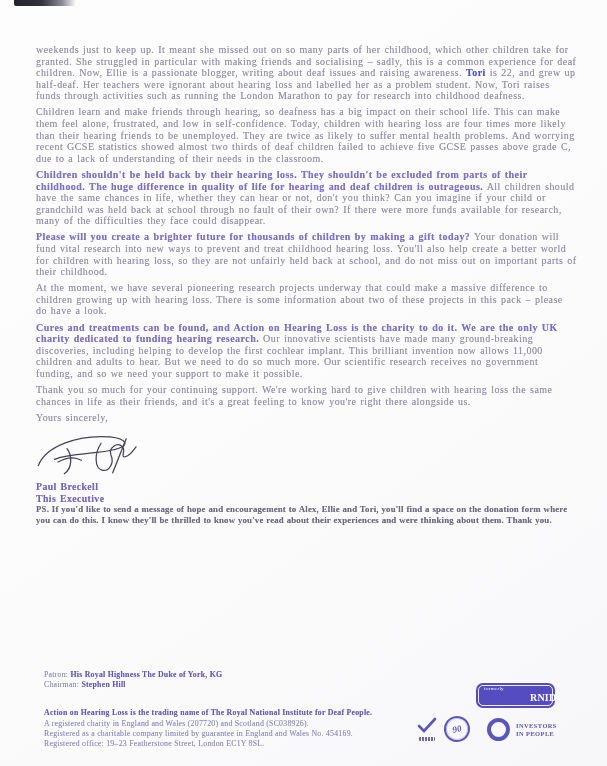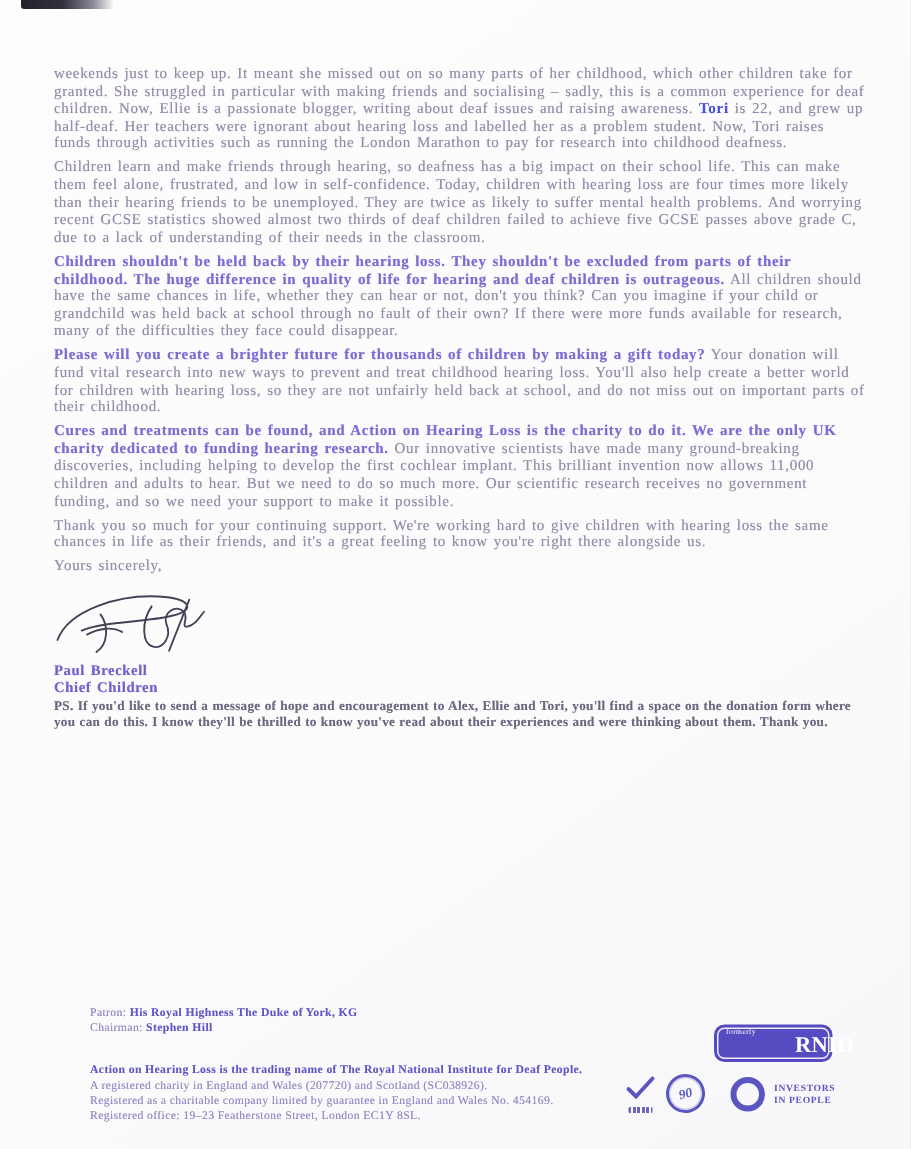--- a/index.html
+++ b/index.html
@@ -22,35 +22,35 @@
   }
   .letter p{margin:0 0 4.5px 0;}
   .bseg{font-weight:bold;color:#7a6ed2;text-shadow:0 0 .5px rgba(122,110,210,.55);}
   .bold-para{font-weight:bold;color:#7a6ed2;text-shadow:0 0 .5px rgba(122,110,210,.55);}
   .hl-name{font-weight:bold;color:#4b4fdf;text-shadow:0 0 .5px rgba(75,79,223,.5);}
   .closing{margin-top:1px;}
   .sig-svg{display:block;margin:2px 0 0 -2px;}
   .signer{font-weight:bold;color:#6e63cc;font-size:9.8px;line-height:11.8px;letter-spacing:.4px;margin-top:1px;text-shadow:0 0 .5px rgba(110,99,204,.5);}
   .ps{font-weight:bold;color:#6b6880;font-size:8.8px;line-height:10.6px;letter-spacing:.18px;word-spacing:.4px;margin-top:9px;text-shadow:0 0 .4px rgba(107,104,128,.5);}
   .footer{
-    position:absolute;left:60px;top:670px;
+    position:absolute;left:44px;top:670px;
     font-size:7.8px;line-height:10.2px;color:#8d89c4;letter-spacing:.25px;
     text-shadow:0 0 .4px rgba(141,137,196,.5);
   }
   .footer .fname{font-weight:bold;color:#5e55c8;}
   .footer .trading{font-weight:bold;color:#5e55c8;margin-top:18px;}
   .rnid-badge{
     position:absolute;left:476px;top:683px;width:79px;height:25px;
     background:#564cc2;border-radius:7px;box-sizing:border-box;
     padding:2.5px 7px 2px 7px;
   }
   .rnid-badge::after{content:"";position:absolute;inset:1.6px;border:1px solid rgba(255,255,255,.9);border-radius:5px;pointer-events:none;}
   .rnid-formerly{display:block;font-size:5px;line-height:5px;color:#fff;letter-spacing:.3px;margin-left:1px;}
   .rnid-row{display:flex;align-items:center;gap:2px;margin-top:1px;}
-  .rnid-name{font-size:15px;line-height:11px;font-weight:bold;color:#fff;letter-spacing:.2px;padding-left:47px;}
+  .rnid-name{font-size:10px;line-height:11px;font-weight:bold;color:#fff;letter-spacing:.2px;padding-left:47px;}
   .cert-check{position:absolute;left:416px;top:717px;width:22px;text-align:center;}
   .cert-bar{margin:0 auto;width:16px;height:4px;background:repeating-linear-gradient(90deg,#6a65bd 0 2px,#fff 2px 3px);border-radius:1px;}
   .stamp{
     position:absolute;left:444px;top:716px;width:22px;height:22px;
     border:2px solid #5a55c0;border-radius:50%;transform:rotate(-14deg);
     display:flex;align-items:center;justify-content:center;
     font-size:9px;font-style:italic;font-weight:bold;color:#5a55c0;
     box-shadow:inset 0 0 0 1px rgba(90,85,192,.25);
   }
   .iip{position:absolute;left:487px;top:718px;display:flex;align-items:center;gap:6px;}
@@ -68,38 +68,39 @@
 
     <p><span>weekends just to keep up. It meant she missed out on so many parts of her childhood, which other children take for granted. She struggled in particular with making friends and socialising – sadly, this is a common experience for deaf children. Now, Ellie is a passionate blogger, writing about deaf issues and raising awareness. </span><span class="hl-name">Tori</span><span> is 22, and grew up half-deaf. Her teachers were ignorant about hearing loss and labelled her as a problem student. Now, Tori raises funds through activities such as running the London Marathon to pay for research into childhood deafness.</span></p>
 
     <p>Children learn and make friends through hearing, so deafness has a big impact on their school life. This can make them feel alone, frustrated, and low in self-confidence. Today, children with hearing loss are four times more likely than their hearing friends to be unemployed. They are twice as likely to suffer mental health problems. And worrying recent GCSE statistics showed almost two thirds of deaf children failed to achieve five GCSE passes above grade C, due to a lack of understanding of their needs in the classroom.</p>
 
     <p><span class="bseg">Children shouldn't be held back by their hearing loss. They shouldn't be excluded from parts of their childhood. The huge difference in quality of life for hearing and deaf children is outrageous.</span><span> All children should have the same chances in life, whether they can hear or not, don't you think? Can you imagine if your child or grandchild was held back at school through no fault of their own? If there were more funds available for research, many of the difficulties they face could disappear.</span></p>
 
 
     <p><span class="bseg">Please will you create a brighter future for thousands of children by making a gift today?</span><span> Your donation will fund vital research into new ways to prevent and treat childhood hearing loss. You'll also help create a better world for children with hearing loss, so they are not unfairly held back at school, and do not miss out on important parts of their childhood.</span></p>
 
+    <p>At the moment, we have several pioneering research projects underway that could make a massive difference to children growing up with hearing loss. There is some information about two of these projects in this pack – please do have a look.</p>
 
     <p><span class="bseg">Cures and treatments can be found, and Action on Hearing Loss is the charity to do it. We are the only UK charity dedicated to funding hearing research.</span><span> Our innovative scientists have made many ground-breaking discoveries, including helping to develop the first cochlear implant. This brilliant invention now allows 11,000 children and adults to hear. But we need to do so much more. Our scientific research receives no government funding, and so we need your support to make it possible.</span></p>
 
     <p>Thank you so much for your continuing support. We're working hard to give children with hearing loss the same chances in life as their friends, and it's a great feeling to know you're right there alongside us.</p>
 
     <p class="closing">Yours sincerely,</p>
 
     <svg class="sig-svg" width="118" height="52" viewBox="0 0 130 58" fill="none" stroke="#474158" stroke-width="1.4" stroke-linecap="round">
       <path d="M4 42 C 12 20, 50 7, 84 10 C 103 12, 107 20, 89 24 C 70 29, 38 28, 22 35"></path>
       <path d="M36 23 C 42 31, 42 45, 33 51"></path>
       <path d="M26 38 C 35 33, 45 32, 52 36"></path>
       <path d="M74 17 C 66 29, 67 45, 75 47 C 83 49, 89 39, 85 30 C 82 22, 92 15, 98 21 C 102 26, 95 33, 101 32 C 106 31, 109 26, 113 21"></path>
       <path d="M102 12 L 87 50"></path>
     </svg>
 
     <div class="signer">
       <div>Paul Breckell</div>
-      <div>Chief Children</div>
+      <div>This Executive</div>
     </div>
 
     <p class="ps">PS. If you'd like to send a message of hope and encouragement to Alex, Ellie and Tori, you'll find a space on the donation form where you can do this. I know they'll be thrilled to know you've read about their experiences and were thinking about them. Thank you.</p>
   </div>
 
   <div class="footer">
     <div><span>Patron: </span><span class="fname">His Royal Highness The Duke of York, KG</span></div>
     <div><span>Chairman: </span><span class="fname">Stephen Hill</span></div>
     <div class="trading">Action on Hearing Loss is the trading name of The Royal National Institute for Deaf People.</div>
     <div>A registered charity in England and Wales (207720) and Scotland (SC038926).</div>

